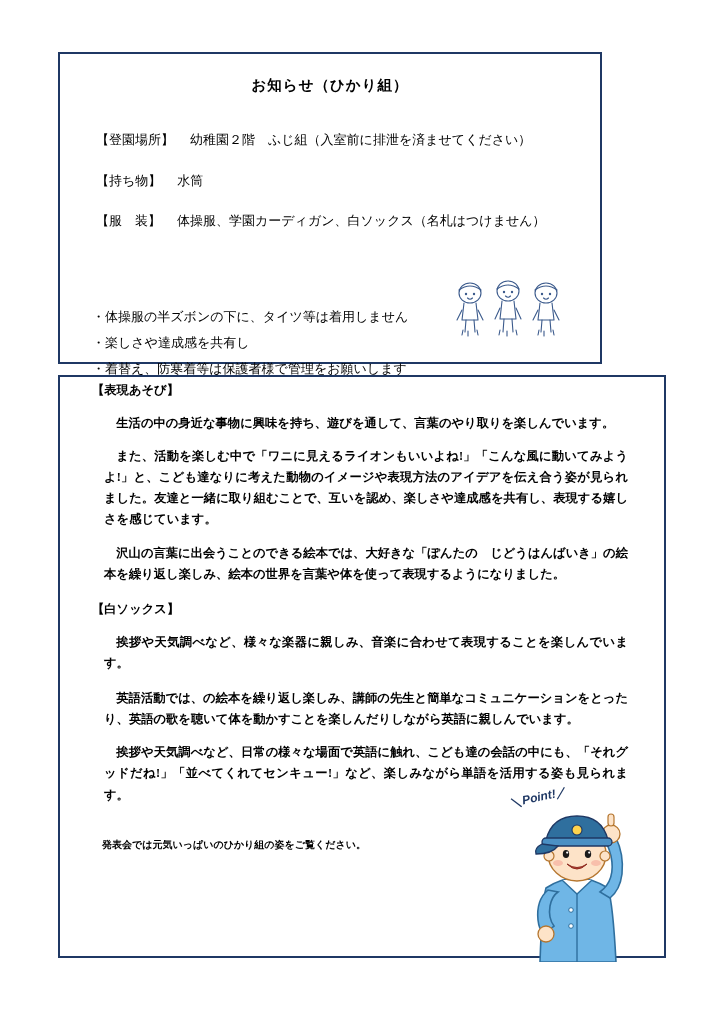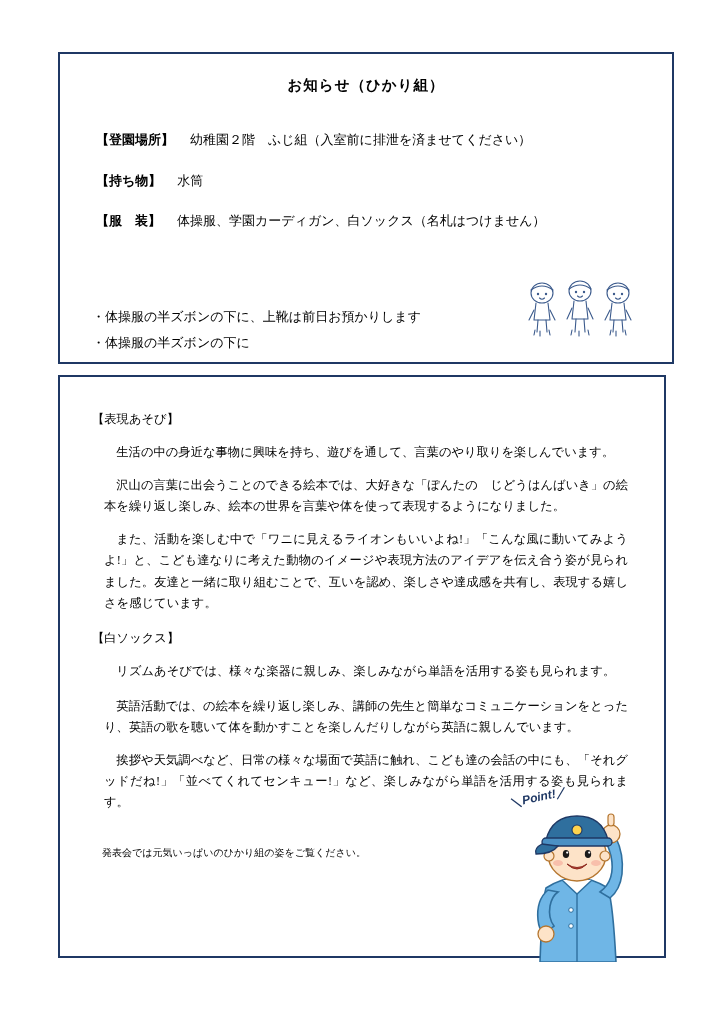--- a/index.html
+++ b/index.html
@@ -23,21 +23,21 @@
   
   .box {
     position: absolute;
     border: 2px solid #1f3864;
     box-sizing: border-box;
     background: #ffffff;
   }
   #box-top {
     left: 58px;
     top: 52px;
-    width: 616px;
+    width: 544px;
     height: 312px;
   }
   #box-bottom {
     left: 58px;
     top: 375px;
     width: 608px;
     height: 583px;
   }
 
   
@@ -57,21 +57,21 @@
     top: 76px;
     width: 540px;
   }
   .top-line {
     font-size: 13px;
     line-height: 1.5;
     margin-bottom: 21px;
     white-space: nowrap;
   }
   .top-line .label {
-    font-weight: bold;
+    font-weight: normal;
   }
   .top-line .gap {
     display: inline-block;
     width: 16px;
   }
   .bullets {
     position: absolute;
     left: 32px;
     top: 256px;
     width: 540px;
@@ -80,22 +80,23 @@
     font-size: 13px;
     line-height: 1.0;
     margin-bottom: 13px;
     white-space: nowrap;
   }
 
   
   .body-wrap {
     position: absolute;
     left: 32px;
-    top: 32px;
+    top: 3px;
     width: 548px;
+    font-weight: bold;
   }
   .section {
     margin-bottom: 14px;
   }
   .sec-head {
     font-size: 12.3px;
     line-height: 1.7;
     margin-bottom: 1px;
   }
   .para {
@@ -161,22 +162,23 @@
       </div>
       <div class="top-line">
         <span class="label">【持ち物】</span><span class="gap"></span><span>水筒</span>
       </div>
       <div class="top-line">
         <span class="label">【服　装】</span><span class="gap"></span><span>体操服、学園カーディガン、白ソックス（名札はつけません）</span>
       </div>
     </div>
 
     <div class="bullets">
-      <div class="bullet">・体操服の半ズボンの下に、上靴は前日お預かりします</div>
-      <div class="bullet">・体操服の半ズボンの下に</div>
+      <div class="bullet">・体操服の半ズボンの下に、タイツ等は着用しません</div>
+      <div class="bullet">・楽しさや達成感を共有し</div>
+      <div class="bullet">・着替え、防寒着等は保護者様で管理をお願いします</div>
     </div>
 
     <div class="kids">
       <svg viewBox="0 0 120 62" width="120" height="62" xmlns="http://www.w3.org/2000/svg">
         <g fill="none" stroke="#3b5a8c" stroke-width="1.1" stroke-linecap="round">
 
           <g transform="translate(4,2)">
             <ellipse cx="14" cy="13" rx="11" ry="10"></ellipse>
             <path d="M3 10 Q14 2 25 10"></path>
             <circle cx="10" cy="14" r="1.2" fill="#3b5a8c" stroke="none"></circle>
@@ -216,27 +218,27 @@
     </div>
   </div>
 
   <div class="box" id="box-bottom">
 
     <div class="body-wrap">
 
       <div class="section">
         <div class="sec-head">【表現あそび】</div>
         <p class="para">生活の中の身近な事物に興味を持ち、遊びを通して、言葉のやり取りを楽しんでいます。</p>
+        <p class="para">また、活動を楽しむ中で「ワニに見えるライオンもいいよね!」「こんな風に動いてみようよ!」と、こども達なりに考えた動物のイメージや表現方法のアイデアを伝え合う姿が見られました。友達と一緒に取り組むことで、互いを認め、楽しさや達成感を共有し、表現する嬉しさを感じています。</p>
         <p class="para">沢山の言葉に出会うことのできる絵本では、大好きな「ぽんたの　じどうはんばいき」の絵本を繰り返し楽しみ、絵本の世界を言葉や体を使って表現するようになりました。</p>
-        <p class="para">また、活動を楽しむ中で「ワニに見えるライオンもいいよね!」「こんな風に動いてみようよ!」と、こども達なりに考えた動物のイメージや表現方法のアイデアを伝え合う姿が見られました。友達と一緒に取り組むことで、互いを認め、楽しさや達成感を共有し、表現する嬉しさを感じています。</p>
       </div>
 
       <div class="section">
         <div class="sec-head">【白ソックス】</div>
-        <p class="para">リズムあそびでは、様々な楽器に親しみ、楽しみながら単語を活用する姿も見られます。</p>
+        <p class="para">挨拶や天気調べなど、様々な楽器に親しみ、音楽に合わせて表現することを楽しんでいます。</p>
       </div>
 
       <div class="section">
         <p class="para">英語活動では、の絵本を繰り返し楽しみ、講師の先生と簡単なコミュニケーションをとったり、英語の歌を聴いて体を動かすことを楽しんだりしながら英語に親しんでいます。</p>
         <p class="para">挨拶や天気調べなど、日常の様々な場面で英語に触れ、こども達の会話の中にも、「それグッドだね!」「並べてくれてセンキュー!」など、楽しみながら単語を活用する姿も見られます。</p>
       </div>
 
       <div class="closing">発表会では元気いっぱいのひかり組の姿をご覧ください。</div>
     </div>
 

